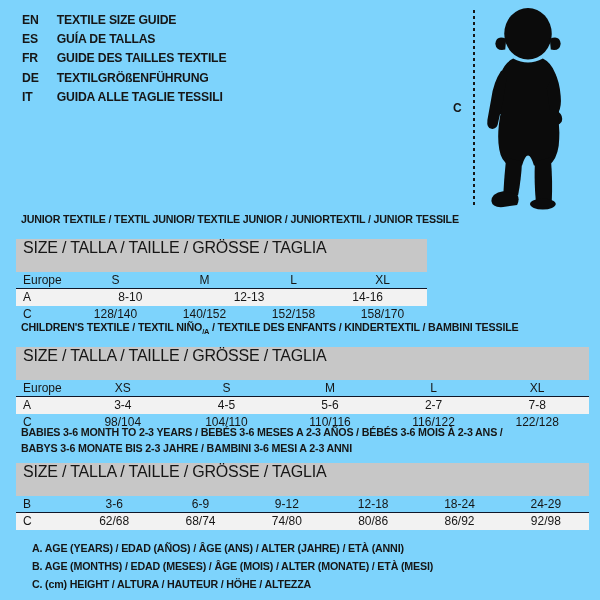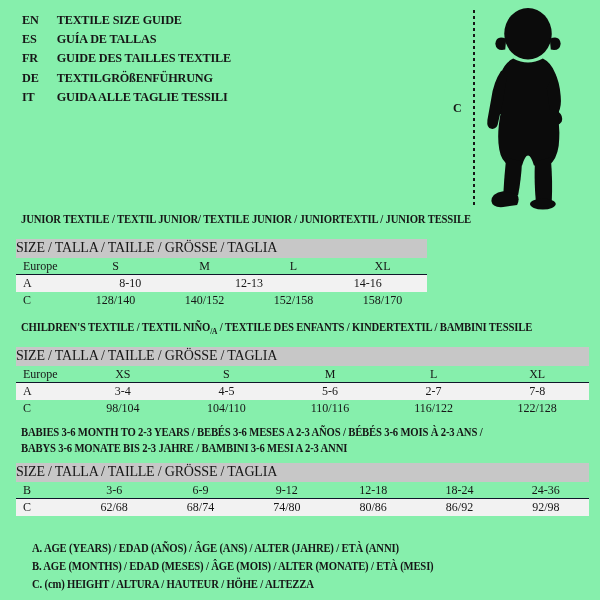--- a/index.html
+++ b/index.html
@@ -1,41 +1,41 @@
 <!DOCTYPE html>
 <html><head>
 <meta charset="utf-8">
 <style>
   html,body{margin:0;padding:0;}
   .page{
     position:relative;
     width:600px;height:600px;
-    background:#86efac;
-    font-family:Liberation Serif, serif;
+    background:#7dd3fc;
+    font-family:Liberation Sans, sans-serif;
     color:#161616;
     overflow:hidden;
   }
   
   .lang-list{position:absolute;left:22px;top:10px;}
   .lang-row{display:flex;line-height:19.2px;font-size:13px;font-weight:bold;
     letter-spacing:-0.2px;transform:scaleX(0.94);transform-origin:0 50%;}
   .lang-code{width:37px;}
   
   .dash-line{position:absolute;left:473px;top:10px;width:2px;height:196px;
     background:repeating-linear-gradient(to bottom,#161616 0 3px,transparent 3px 6px);}
   .measure-label{position:absolute;left:453px;top:101px;font-size:12px;font-weight:bold;}
   .silhouette{position:absolute;left:479px;top:7px;}
   
   .section-title{position:absolute;left:21px;margin:0;font-size:11.5px;font-weight:bold;
     line-height:15.5px;letter-spacing:-0.2px;transform:scaleX(0.93);transform-origin:0 0;white-space:nowrap;}
   .section-title span{display:block;}
   .section-title sub{font-size:8px;}
   .size-table{position:absolute;left:16px;}
-  .t-bar{height:19px;line-height:17px;background:#c7c7c7;font-size:14px;
-    box-sizing:border-box;letter-spacing:-0.2px;}
+  .t-bar{height:33px;line-height:17px;background:#c7c7c7;font-size:16px;
+    padding-left:7px;box-sizing:border-box;letter-spacing:-0.2px;}
   .t-row{display:flex;height:17px;line-height:16px;font-size:12px;box-sizing:border-box;}
   .t-row .lbl{width:55px;padding-left:7px;box-sizing:border-box;}
   .t-row .c{flex:1;text-align:center;}
   .hdr{border-bottom:1px solid #0f172a;}
   .stripe{background:#f2f2f2;}
   
   .footnotes{position:absolute;left:32px;top:539px;}
   .footnote{font-size:11.5px;font-weight:bold;line-height:18.2px;letter-spacing:-0.2px;
     transform:scaleX(0.93);transform-origin:0 50%;white-space:nowrap;}
 </style>
@@ -147,21 +147,21 @@
   </h2>
   <div class="size-table" style="top:463px;width:573px;">
     <div class="t-bar">SIZE / TALLA / TAILLE / GRÖSSE / TAGLIA</div>
     <div class="t-row hdr">
       <span class="lbl">B</span>
       <span class="c">3-6</span>
       <span class="c">6-9</span>
       <span class="c">9-12</span>
       <span class="c">12-18</span>
       <span class="c">18-24</span>
-      <span class="c">24-36</span>
+      <span class="c">24-29</span>
     </div>
     <div class="t-row stripe">
       <span class="lbl">C</span>
       <span class="c">62/68</span>
       <span class="c">68/74</span>
       <span class="c">74/80</span>
       <span class="c">80/86</span>
       <span class="c">86/92</span>
       <span class="c">92/98</span>
     </div>

